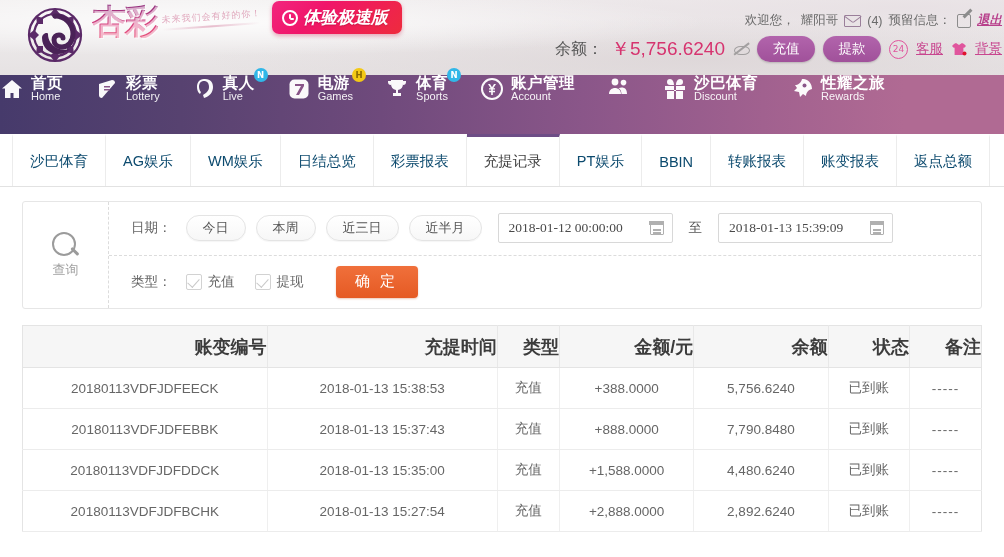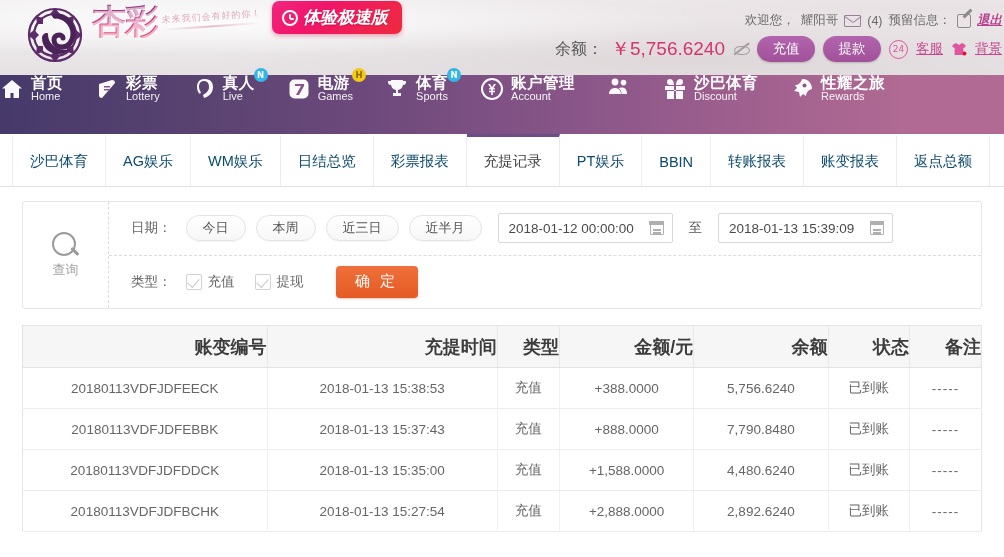--- a/index.html
+++ b/index.html
@@ -239,21 +239,21 @@
     border-radius:2px;
   }
   .mag-label { font-size: 13px; color:#a2a2a2; }
 
   .panel-right { flex: 1; display:flex; flex-direction:column; }
   .panel-row {
     flex: 1; display:flex; align-items:center;
     padding-left: 22px;
     gap: 10px;
   }
-  .panel-row.top { border-bottom: 1px dashed #dcdcdc; }
+  .panel-row.top { border-bottom: 1px dashed #dcdcdc; font-family: Liberation Serif, serif; }
   .row-label { font-size: 13.5px; color:#666; margin-right:4px; white-space:nowrap;}
   .date-chip {
     display:inline-flex; align-items:center; justify-content:center;
     height: 26px; padding: 0 16px;
     border-radius: 13px;
     border: 1px solid #e4e4e4;
     background: linear-gradient(180deg,#ffffff 0%, #f7f7f7 100%);
     font-size: 13px; color:#555; cursor:pointer;
     box-shadow: 0 1px 1px rgba(0,0,0,.04);
     white-space: nowrap;

